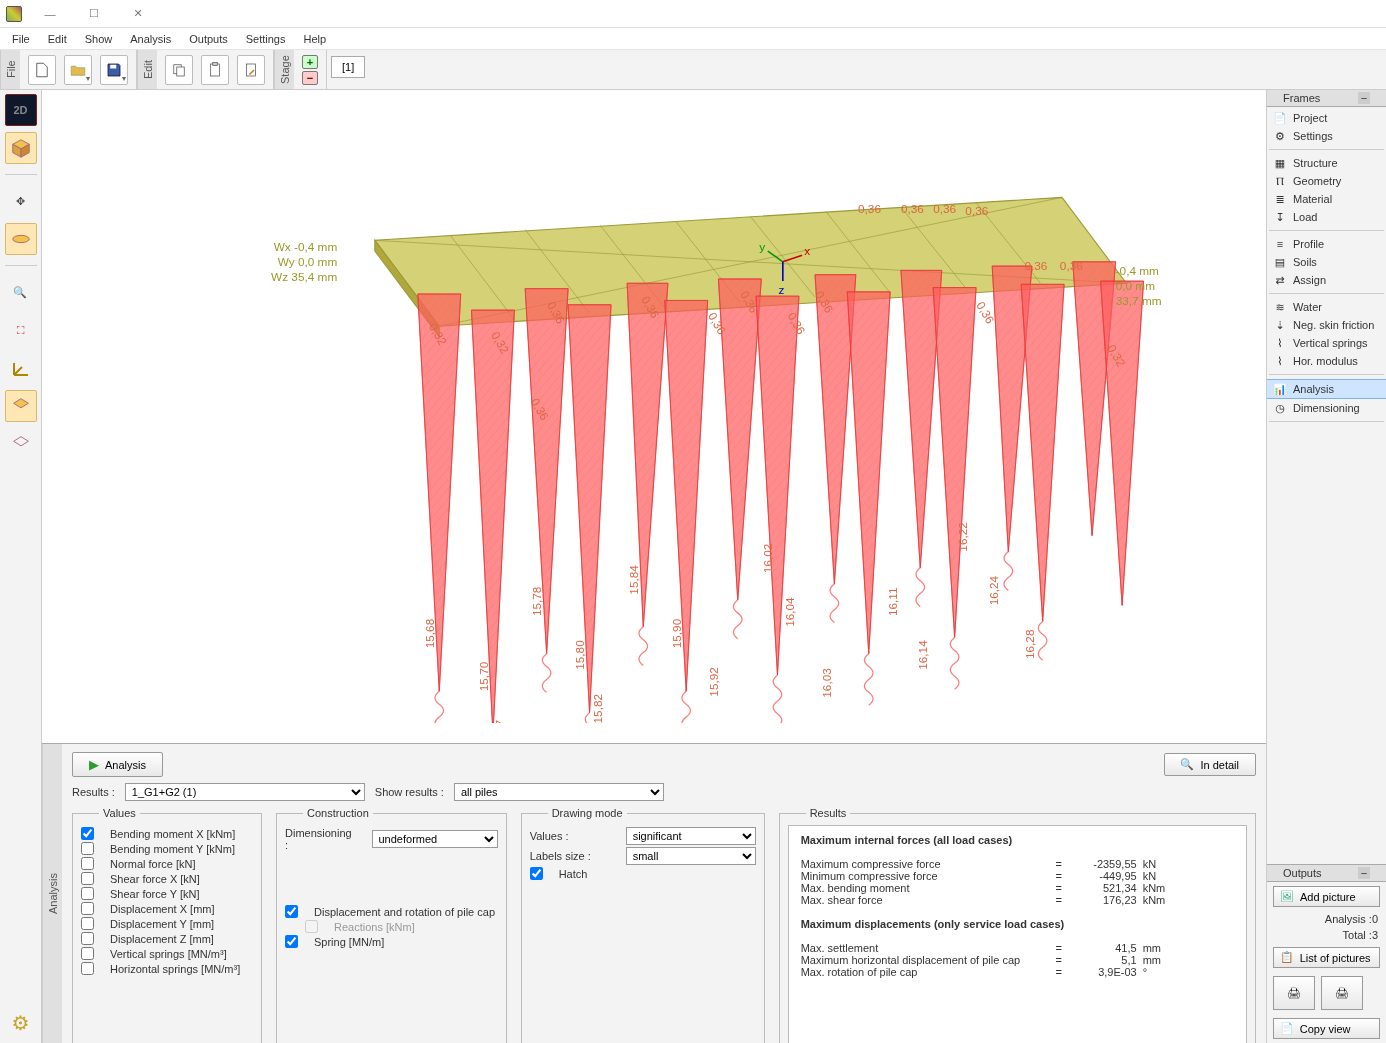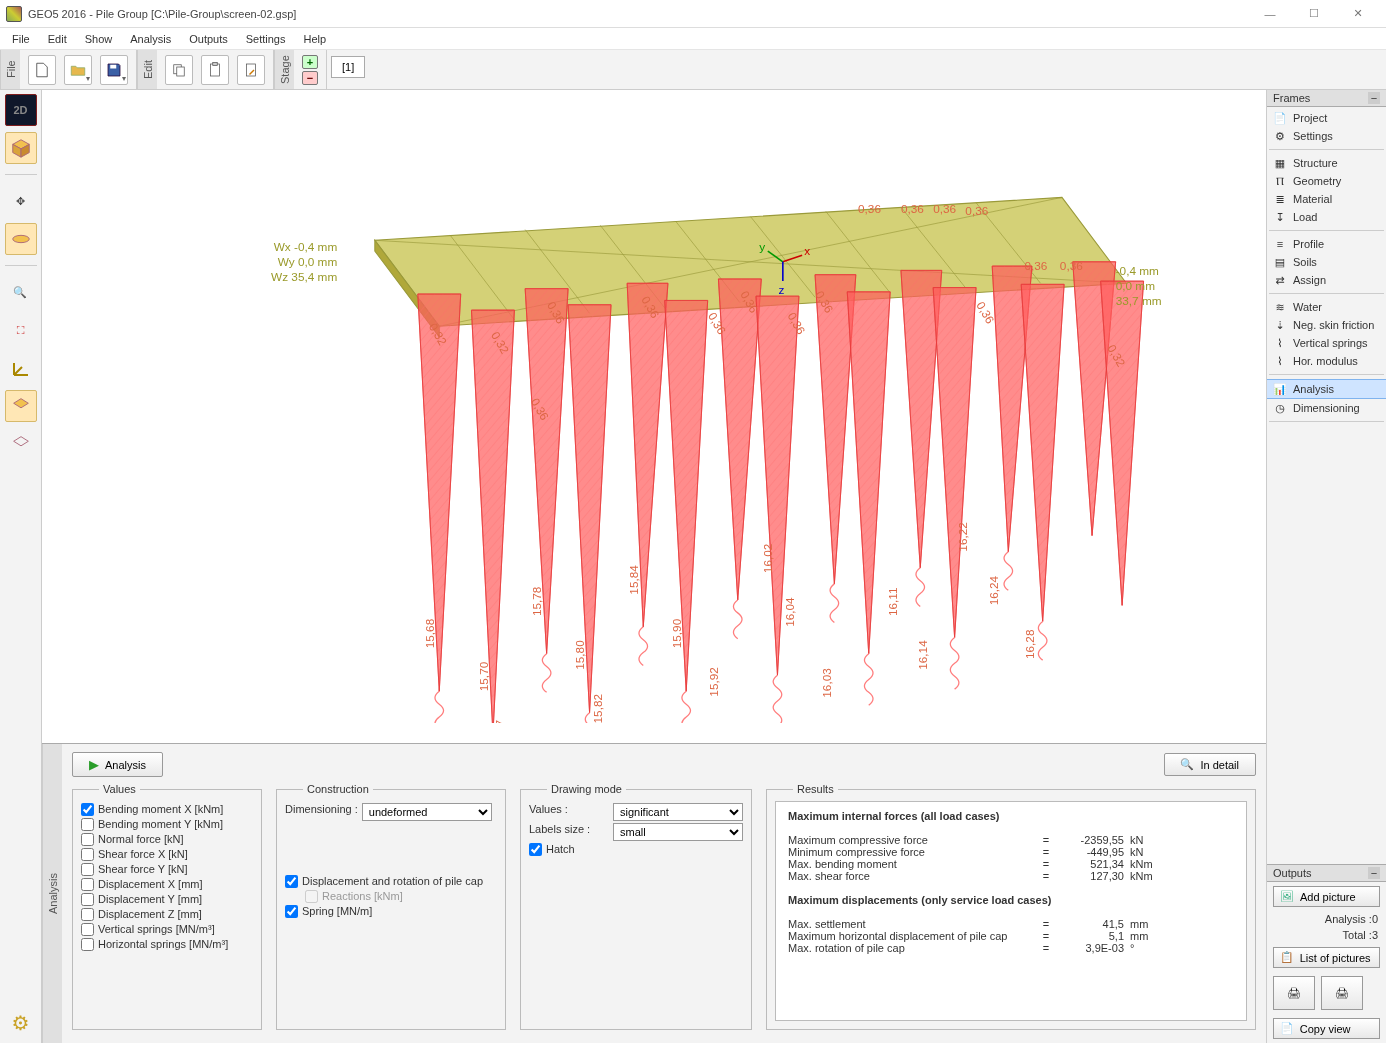--- a/index.html
+++ b/index.html
@@ -47,56 +47,55 @@
 .stdbtn .tri{ color:#2a9d2a; font-size:13px;}
 .stdbtn.right{ margin-left:auto;}
 
 .selectrow{ display:flex; align-items:center; gap:10px;}
 .selectrow label{ color:#333;}
 select, .combo { border:1px solid #999; background:#fff; padding:1px 2px; font-size:11px;}
 
 .columns{ display:flex; gap:14px;}
 fieldset{ border:1px solid #bbb; padding:6px 8px 8px 8px; }
 legend{ color:#333; padding:0 4px;margin-left:18px;}
-.chkrow{ display:flex; gap:4px; margin:2px 0; color:#333;}
+.chkrow{ display:flex; align-items:center; gap:16px; margin:2px 0; color:#333;}
 .chkrow input{ margin:0;}
 .chkrow.disabled{ color:#999;margin-left:20px;}
 .combo{ width:130px;}
 
 .results-box { flex:1; min-width:0; }
 .results-inner{ height:220px; background:#fff; border:1px solid #bbb; padding:8px 12px; overflow:auto; font-size:11px; color:#333;}
 .results-inner b{ font-weight:bold;}
 .results-inner .line{ display:flex;}
 .results-inner .lbl{ width:250px;}
 .results-inner .eq{ width:16px; text-align:center;}
 .results-inner .val{ width:70px; text-align:right;}
 .results-inner .unit{ padding-left:6px;}
 
 
 .rightpane { width: 120px; border-left:1px solid #ccc; background:#f3f3f3; display:flex; flex-direction:column;}
-.panel-head{ background:#e0e0e0; border-bottom:1px solid #aaa; padding:2px 6px; display:flex; align-items:center; justify-content:space-between; font-size:11px; color:#333;}
+.panel-head{ background:#e0e0e0; border-bottom:1px solid #aaa; padding:2px 16px; display:flex; align-items:center; justify-content:space-between; font-size:11px; color:#333;}
 .panel-head .mini{ width:12px; height:12px; background:#ccc; display:flex;align-items:center;justify-content:center;font-size:11px;}
 .framelist{ padding:2px 0;}
 .fitem{ display:flex; align-items:center; gap:6px; padding:2px 6px; color:#333;}
 .fitem.active{ background:#cfe4ff; border:1px solid #7fb3ee; border-left:none; border-right:none;}
 .fitem .ico{ width:14px; height:14px; display:flex; align-items:center; justify-content:center;}
 .fsep{ height:1px; background:#ccc; margin:4px 2px;}
 
 .outputs{ border-top:1px solid #aaa;}
 .outputs .row{ display:flex; justify-content:flex-end; padding:2px 8px; color:#333;}
 .outputs .btn{ margin:4px 6px; border:1px solid #999; background:linear-gradient(#fff,#e8e8e8); padding:3px 6px; display:flex; align-items:center; gap:6px;}
 .outputs .iconbtn{ width:42px; height:34px; border:1px solid #999; background:linear-gradient(#fff,#e8e8e8); display:flex; align-items:center; justify-content:center;}
 .outputs .pair{ display:flex; gap:6px; padding:4px 6px;}
 </style>
 </head>
 <body>
 
 <div class="titlebar">
   <div class="app-icon"></div>
-  <div class="title">GEO5 2016 - Pile Group [C:\Pile-Group\screen-02.gsp]</div>
   <div class="winbtns">
     <div class="winbtn">—</div>
     <div class="winbtn">☐</div>
     <div class="winbtn">✕</div>
   </div>
 </div>
 
 <div class="menubar">
   <div class="menuitem">File</div>
   <div class="menuitem">Edit</div>
@@ -374,20 +373,26 @@
       <div class="bp-body">
         <div class="btnrow">
           <div class="stdbtn">
               <span class="tri">▶</span>
               <span>Analysis</span>
             </div>
           <div class="stdbtn right">
               <span>🔍</span>
               <span>In detail</span>
             </div>
+        </div>
+        <div class="selectrow">
+          <label>Results :</label>
+          <select style="width:240px"><option>1_G1+G2 (1)</option></select>
+          <label>Show results :</label>
+          <select style="width:210px"><option>all piles</option></select>
         </div>
         <div class="columns">
           <fieldset style="width:190px">
             <legend>Values</legend>
             <div id="values-list">
                 <div class="chkrow">
                   <input type="checkbox" checked="" style="">
                   <span>Bending moment X [kNm]</span>
                 </div>
                 <div class="chkrow">
@@ -482,21 +487,21 @@
                   </div>
                   <div class="line">
                     <span class="lbl">Max. bending moment</span>
                     <span class="eq">=</span>
                     <span class="val">521,34</span>
                     <span class="unit">kNm</span>
                   </div>
                   <div class="line">
                     <span class="lbl">Max. shear force</span>
                     <span class="eq">=</span>
-                    <span class="val">127,30</span>
+                    <span class="val">176,23</span>
                     <span class="unit">kNm</span>
                   </div>
                 </div><br>
               <b>Maximum displacements (only service load cases)</b><br><br>
               <div id="reslines2">
                   <div class="line">
                     <span class="lbl">Max. settlement</span>
                     <span class="eq">=</span>
                     <span class="val">41,5</span>
                     <span class="unit">mm</span>

